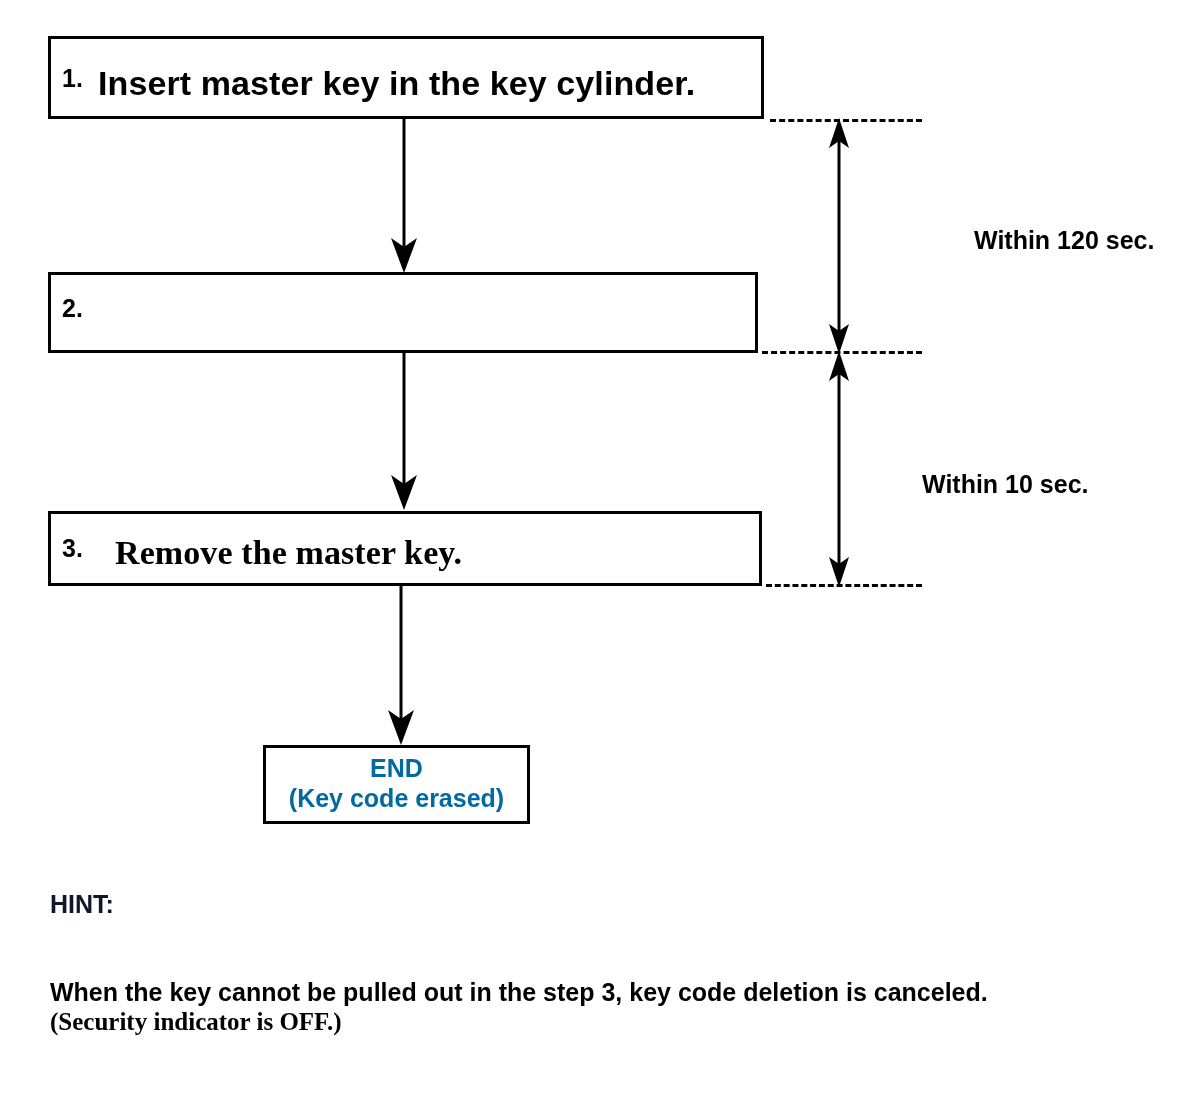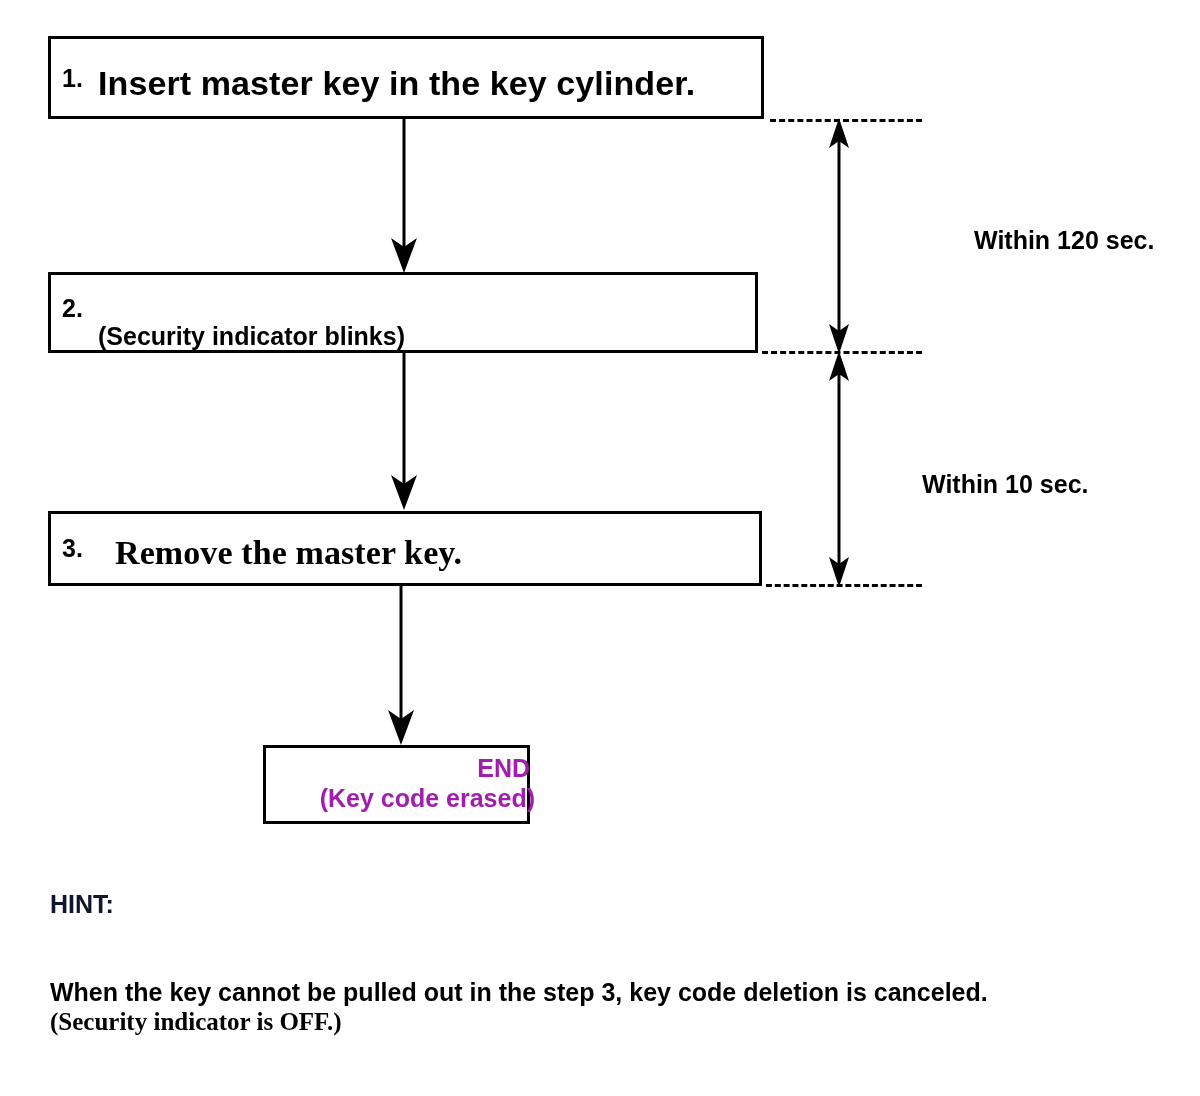--- a/index.html
+++ b/index.html
@@ -52,25 +52,25 @@
   
   .end-box {
     position: absolute;
     box-sizing: border-box;
     border: 3px solid #000000;
     background: #ffffff;
   }
   .end-text {
     position: absolute;
     width: 100%;
-    text-align: right;
+    text-align: center;
     font-size: 25px;
     font-weight: bold;
     white-space: nowrap;
-    color: #a21caf;
+    color: #0369a1;
   }
 
   
   .flow-arrow {
     position: absolute;
   }
 
   
   .dash-leader {
     position: absolute;
@@ -113,21 +113,20 @@
   <div class="step-num" style="left:62px; top:64px;">1.</div>
   <div class="step-text" style="left:98px; top:64px;">Insert master key in the key cylinder.</div>
 
   <svg class="flow-arrow" style="left:386px; top:118px;" width="36" height="156" viewBox="0 0 36 156">
     <line x1="18" y1="0" x2="18" y2="136" stroke="#000000" stroke-width="3"></line>
     <polygon points="18,155 5,120 18,129 31,120" fill="#000000"></polygon>
   </svg>
 
   <div class="step-box" style="left:48px; top:272px; width:710px; height:81px;"></div>
   <div class="step-num" style="left:62px; top:294px;">2.</div>
-  <div class="step-line2" style="left:98px; top:322px;">(Security indicator blinks)</div>
 
   <svg class="flow-arrow" style="left:386px; top:353px;" width="36" height="158" viewBox="0 0 36 158">
     <line x1="18" y1="0" x2="18" y2="138" stroke="#000000" stroke-width="3"></line>
     <polygon points="18,157 5,122 18,131 31,122" fill="#000000"></polygon>
   </svg>
 
   <div class="step-box" style="left:48px; top:511px; width:714px; height:75px;"></div>
   <div class="step-num" style="left:62px; top:534px;">3.</div>
   <div class="step-text" style="left:115px; top:534px;font-family:Liberation Serif, serif;">Remove the master key.</div>
 

